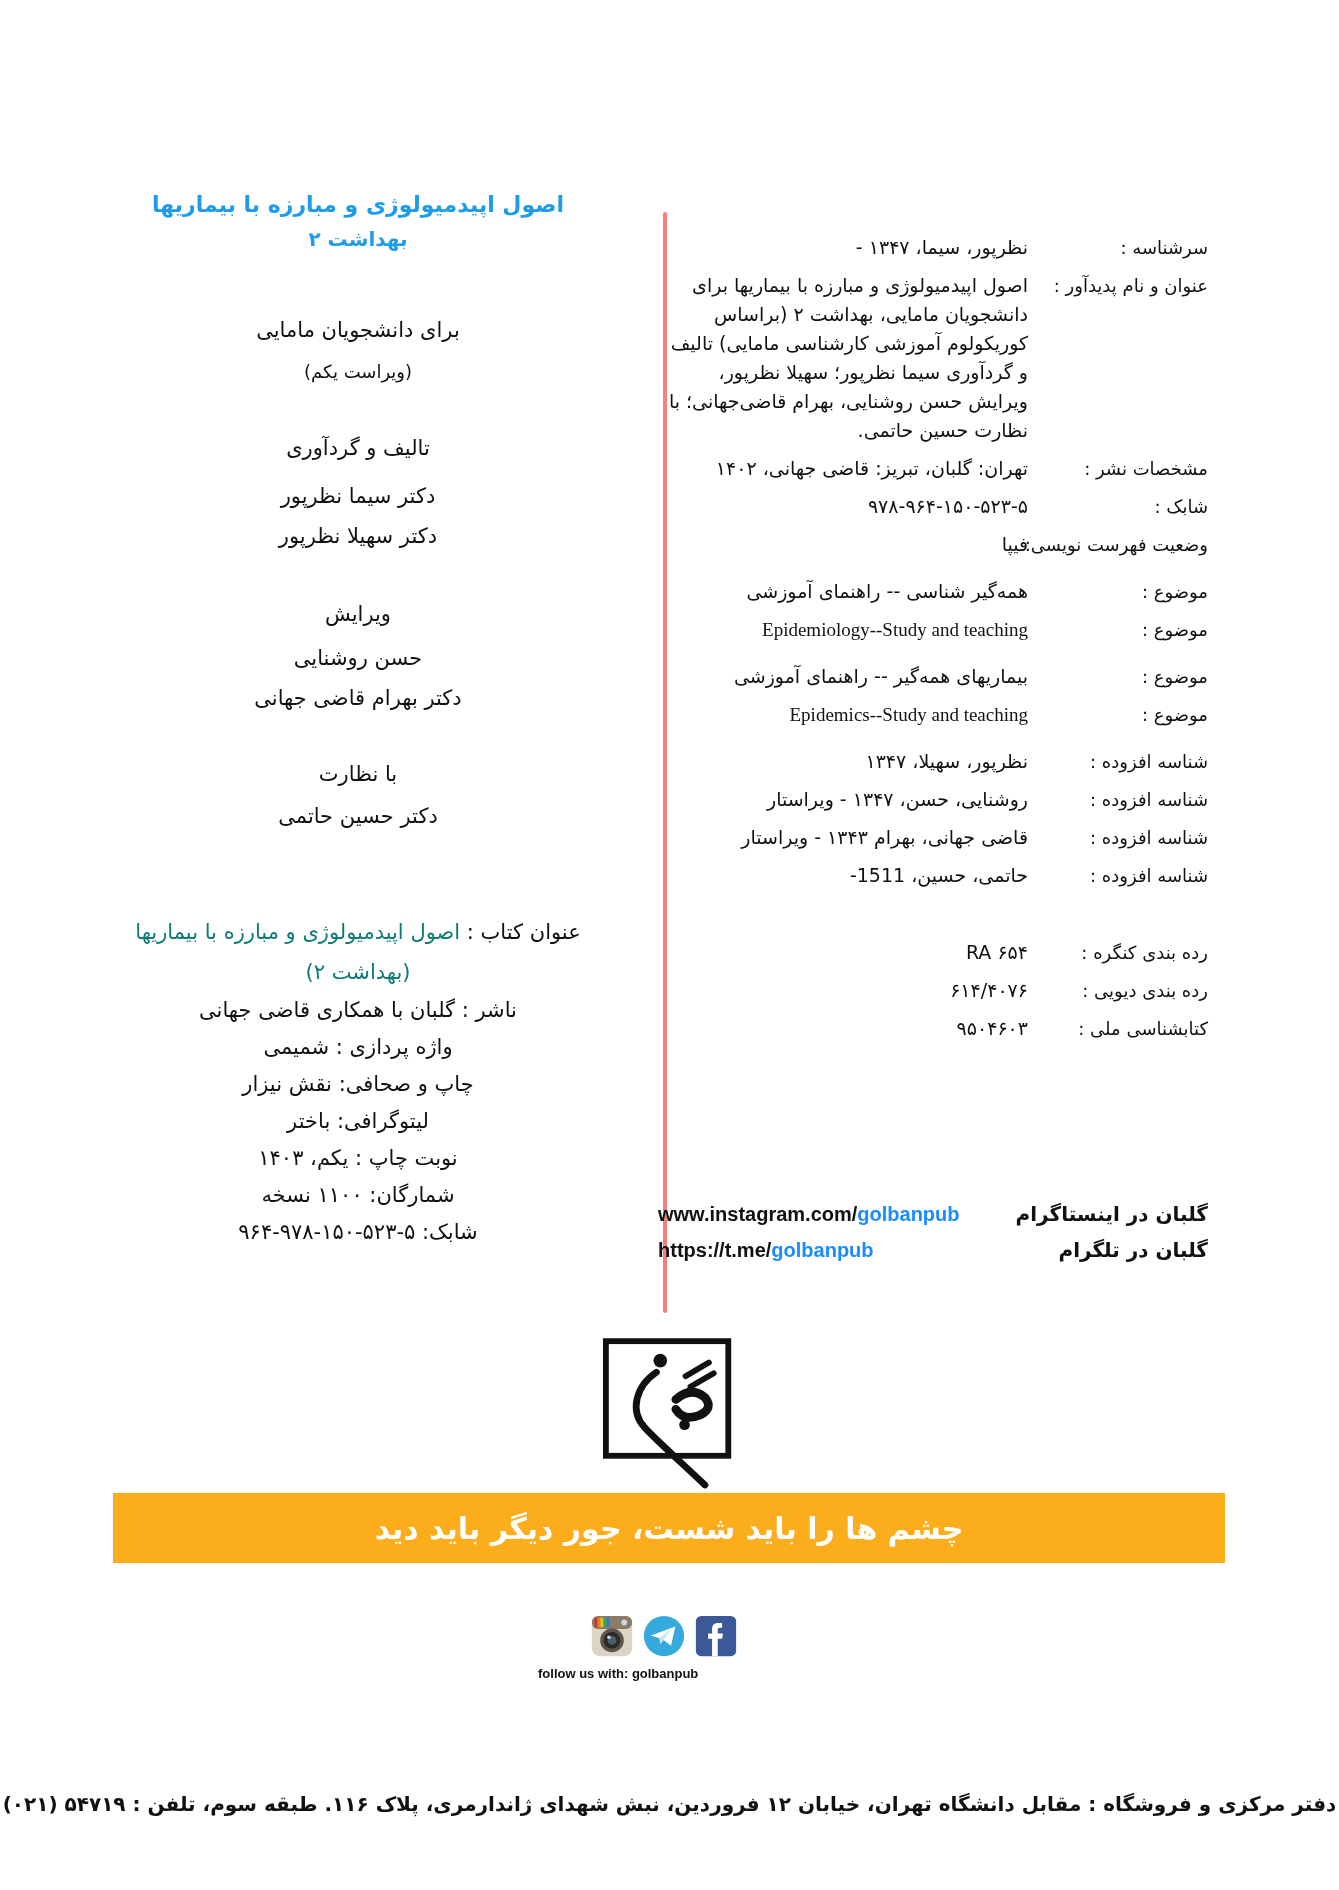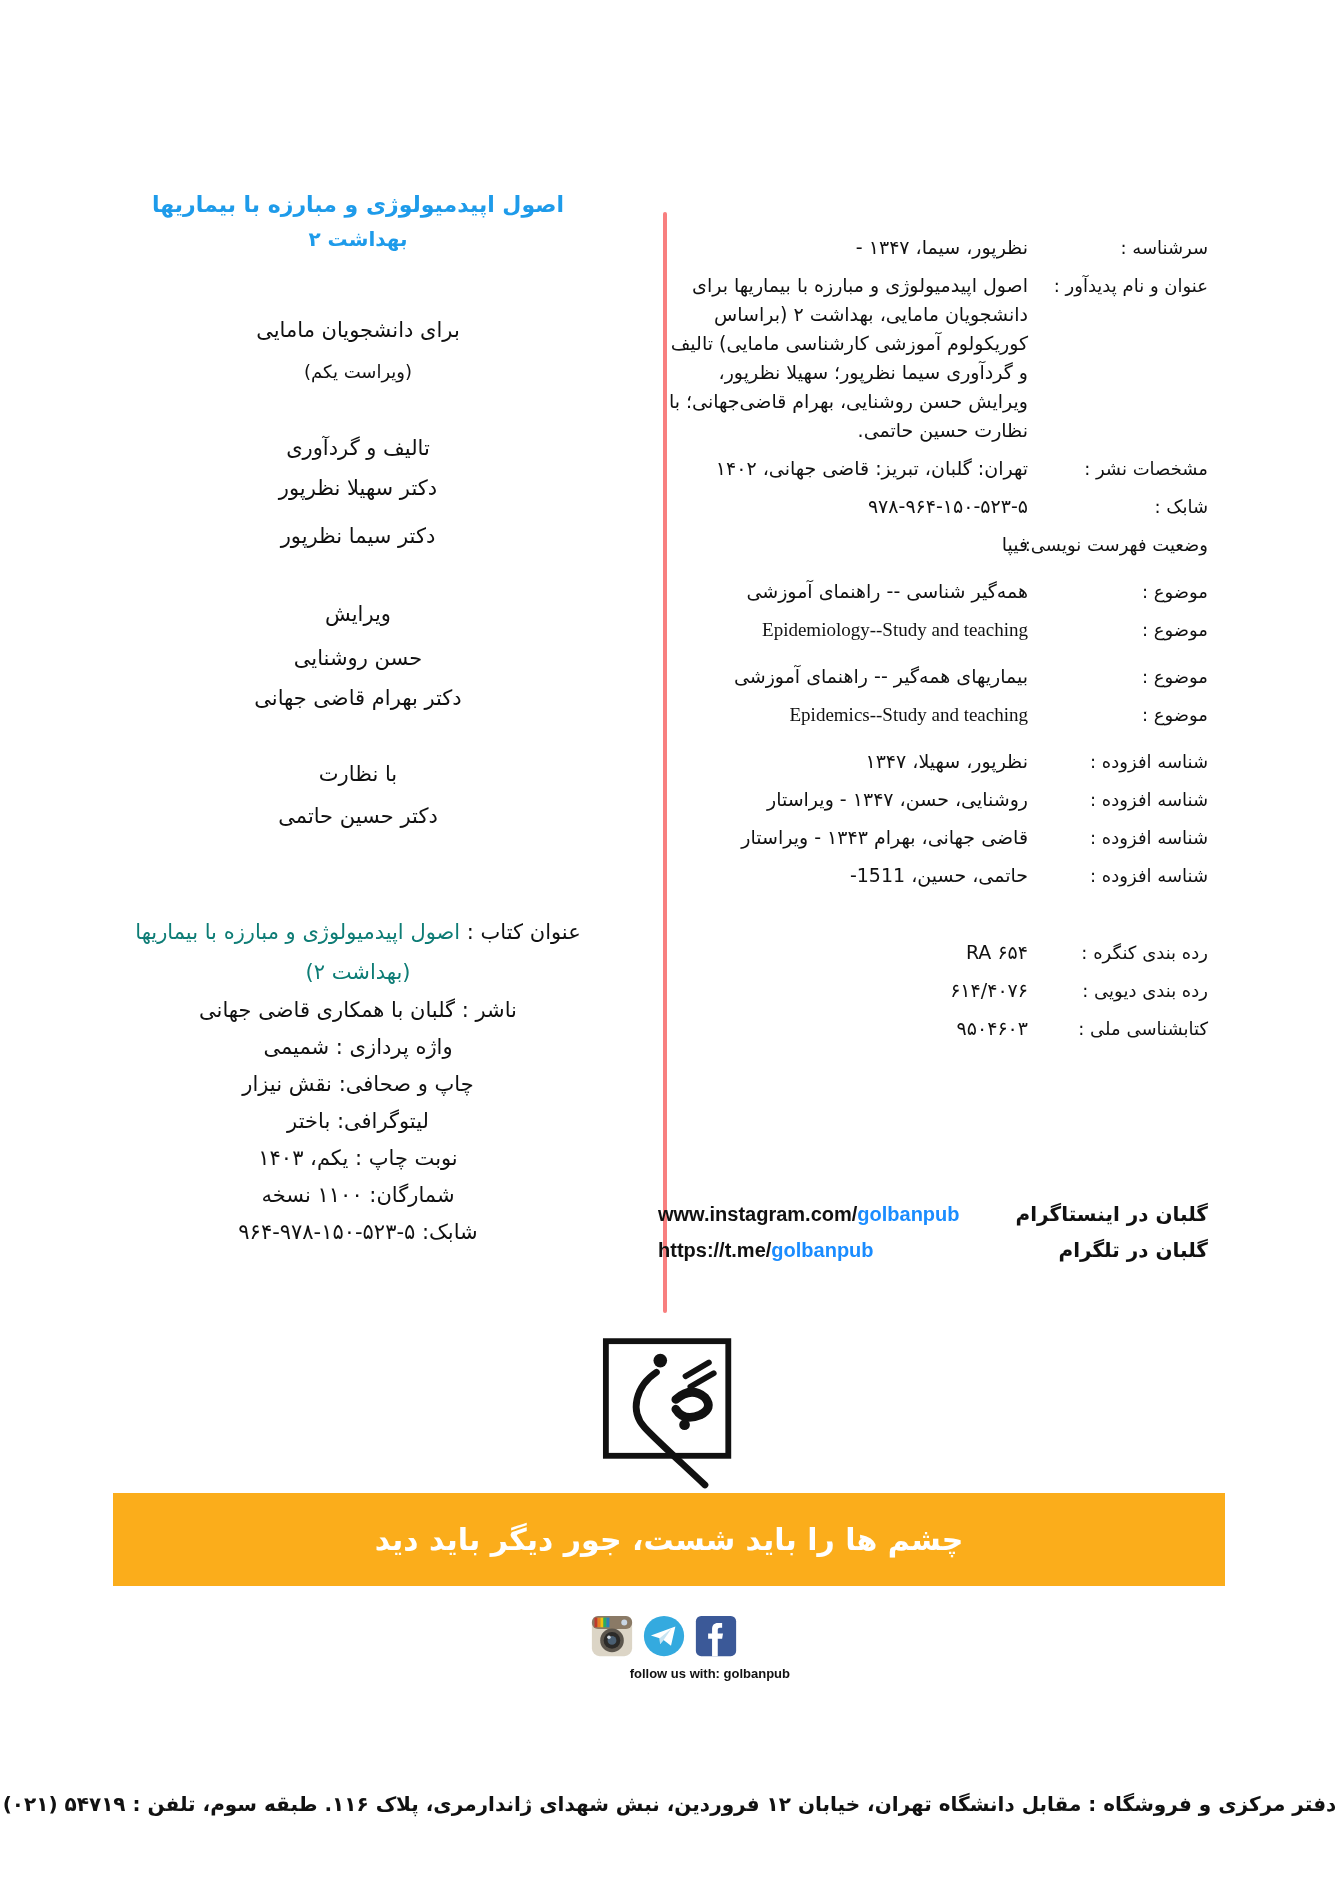--- a/index.html
+++ b/index.html
@@ -31,43 +31,43 @@
   .gap-lg{margin-top:48px;}
   
   #social-links{position:absolute;top:1202px;left:658px;width:550px;direction:rtl;}
   .soc-row{display:grid;grid-template-columns:212px 1fr;column-gap:14px;margin-bottom:12px;align-items:baseline;}
   .soc-label{font-weight:bold;font-size:20px;text-align:right;white-space:nowrap;}
   .soc-url{direction:ltr;text-align:left;font-weight:bold;font-size:20px;font-family:"Liberation Sans","DejaVu Sans",sans-serif;}
   .handle{color:#1a8cff;}
   
   #logo{position:absolute;top:1337px;left:602px;}
   
-  #banner{position:absolute;top:1493px;left:113px;width:1112px;height:93px;
+  #banner{position:absolute;top:1493px;left:113px;width:1112px;height:70px;
     display:flex;align-items:center;justify-content:center;}
   #banner .banner-text{color:#ffffff;font-size:30px;font-weight:bold;direction:rtl;letter-spacing:.5px;}
   
-  #icons-block{position:absolute;top:1615px;left:538px;width:252px;text-align:right;}
+  #icons-block{position:absolute;top:1615px;left:538px;width:252px;text-align:left;}
   .icons-row{display:flex;justify-content:center;gap:10px;}
   .icon{width:42px;height:42px;display:inline-block;}
   .follow{margin-top:9px;font-size:13px;font-weight:bold;font-family:"Liberation Sans","DejaVu Sans",sans-serif;}
   
   #footer{position:absolute;top:1792px;left:0;width:1339px;text-align:center;direction:rtl;
     font-size:20px;font-weight:bold;}
 </style>
 </head>
 <body>
 
 <div id="left-col">
   <div class="lt1">اصول اپیدمیولوژی و مبارزه با بیماریها</div>
   <div class="lt2">بهداشت ۲</div>
   <div class="lbody mt64">برای دانشجویان مامایی</div>
   <div class="lsmall mt14">(ویراست یکم)</div>
   <div class="lbody mt48">تالیف و گردآوری</div>
+  <div class="lbody mt18">دکتر سیما نظرپور</div>
   <div class="lbody mt10">دکتر سهیلا نظرپور</div>
-  <div class="lbody mt18">دکتر سیما نظرپور</div>
   <div class="lbody mt48">ویرایش</div>
   <div class="lbody mt14">حسن روشنایی</div>
   <div class="lbody mt10">دکتر بهرام قاضی جهانی</div>
   <div class="lbody mt46">با نظارت</div>
   <div class="lbody mt12">دکتر حسین حاتمی</div>
 
   <div class="lbody mt86"><span>عنوان کتاب : </span><span class="teal">اصول اپیدمیولوژی و مبارزه با بیماریها</span></div>
   <div class="lbody teal mt10">(بهداشت ۲)</div>
   <div class="lbody mt8">ناشر : گلبان با همکاری قاضی جهانی</div>
   <div class="lbody mt7">واژه پردازی : شمیمی</div>

